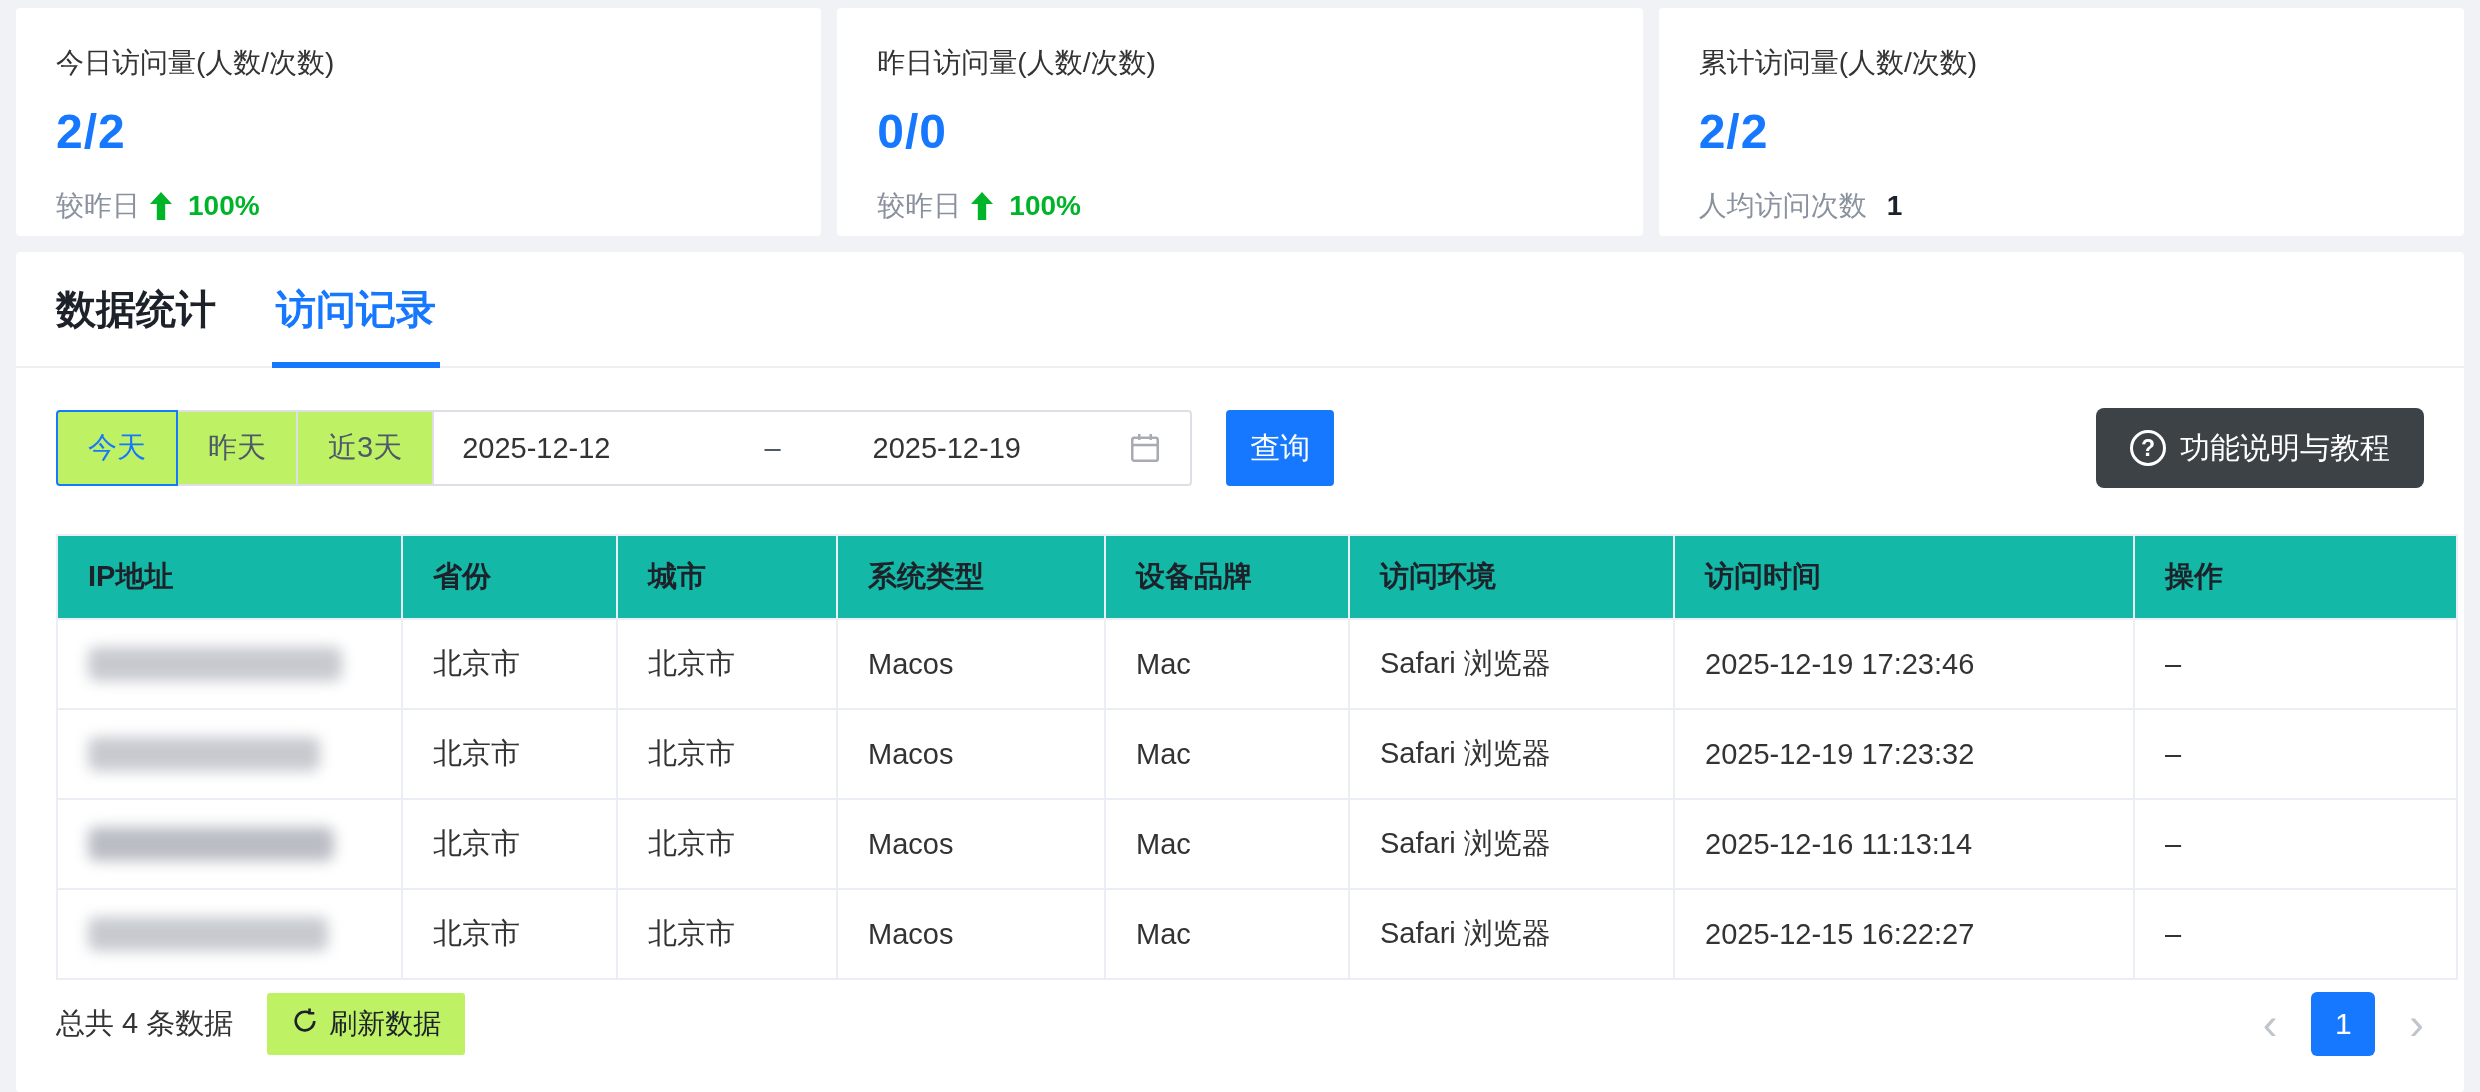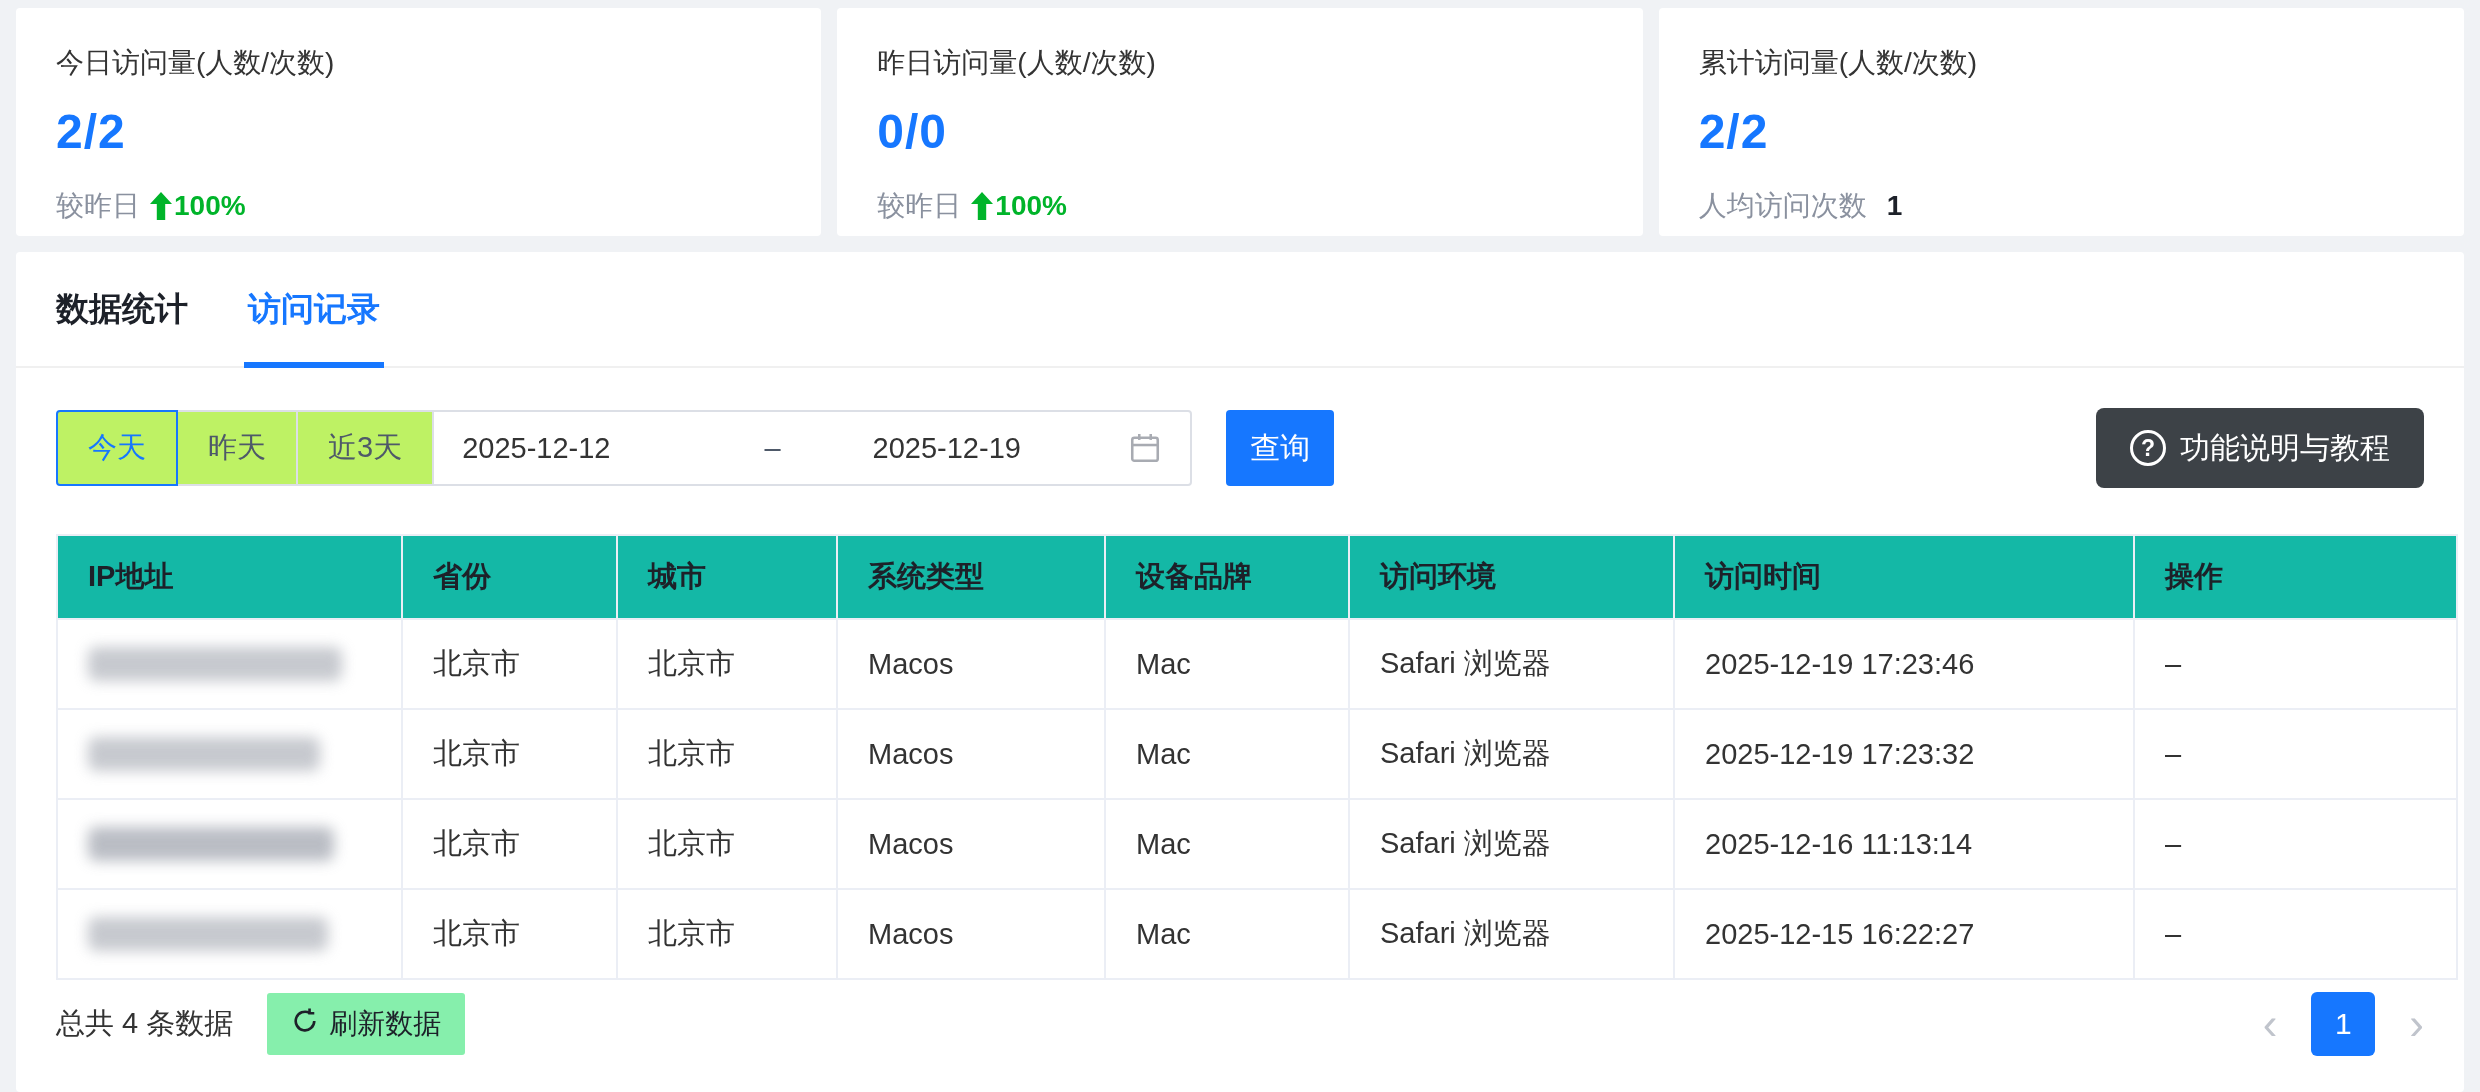--- a/index.html
+++ b/index.html
@@ -13,35 +13,35 @@
 
   
   .stat-row { display: flex; gap: 16px; padding: 8px 16px 0 16px; }
   .stat-card {
     flex: 1; background: #fff; border-radius: 4px;
     height: 228px; padding: 36px 40px 0 40px;
   }
   .stat-label { font-size: 28px; color: #333; }
   .stat-value { font-size: 48px; font-weight: 700; color: #1677ff; margin-top: 22px; letter-spacing: 1px; }
   .stat-compare { margin-top: 28px; font-size: 28px; color: #8a919f; display: flex; align-items: center; gap: 10px; }
-  .trend { color: #00b42a; font-weight: 700; display: inline-flex; align-items: center; gap: 2px; }
+  .trend { color: #00b42a; font-weight: 700; display: inline-flex; align-items: center; gap: 16px; }
   .trend svg { display: block; }
   .extra-value { color: #1d2129; font-weight: 700; margin-left: 10px; }
 
   
   .panel {
     margin: 16px 16px 0 16px; background: #fff; border-radius: 4px;
     height: 840px; overflow: hidden;
   }
   .tabs {
     display: flex; gap: 60px; padding: 0 40px; height: 116px;
     align-items: center; border-bottom: 2px solid #f0f0f0;
   }
   .tab {
-    font-size: 33px; font-weight: 700; color: #1d2129;
+    font-size: 40px; font-weight: 700; color: #1d2129;
     height: 100%; display: flex; align-items: center; position: relative; cursor: pointer;
   }
   .tab.active { color: #1677ff; }
   .tab.active::after {
     content: ""; position: absolute; left: -4px; right: -4px; bottom: -2px;
     height: 6px; background: #1677ff;
   }
 
   
   .filter-row { display: flex; align-items: center; padding: 40px 40px 0 40px; }
@@ -88,21 +88,21 @@
   tbody tr:nth-child(1) .ip-blur { width: 254px; }
   tbody tr:nth-child(2) .ip-blur { width: 232px; }
   tbody tr:nth-child(3) .ip-blur { width: 246px; background: #a9adb6; }
   tbody tr:nth-child(4) .ip-blur { width: 240px; }
 
   
   .table-footer { display: flex; align-items: center; margin: 12px 40px 0 40px; gap: 8px; }
   .total-text { font-size: 29px; color: #333; }
   .refresh-btn {
     margin-left: 26px; height: 62px; padding: 0 24px; border: none; border-radius: 3px;
-    background: #86efac; color: #1d2129; font-size: 28px; cursor: pointer;
+    background: #bef264; color: #1d2129; font-size: 28px; cursor: pointer;
     display: flex; align-items: center; gap: 10px; font-family: inherit;
   }
   .pagination { margin-left: auto; display: flex; align-items: center; gap: 34px; }
   .pg-arrow { color: #c0c4cc; font-size: 44px; line-height: 1; cursor: pointer; user-select: none; }
   .pg-current {
     width: 64px; height: 64px; background: #1677ff; color: #fff; border-radius: 6px;
     display: flex; align-items: center; justify-content: center; font-size: 30px; cursor: pointer;
   }
 </style>
 </head>

